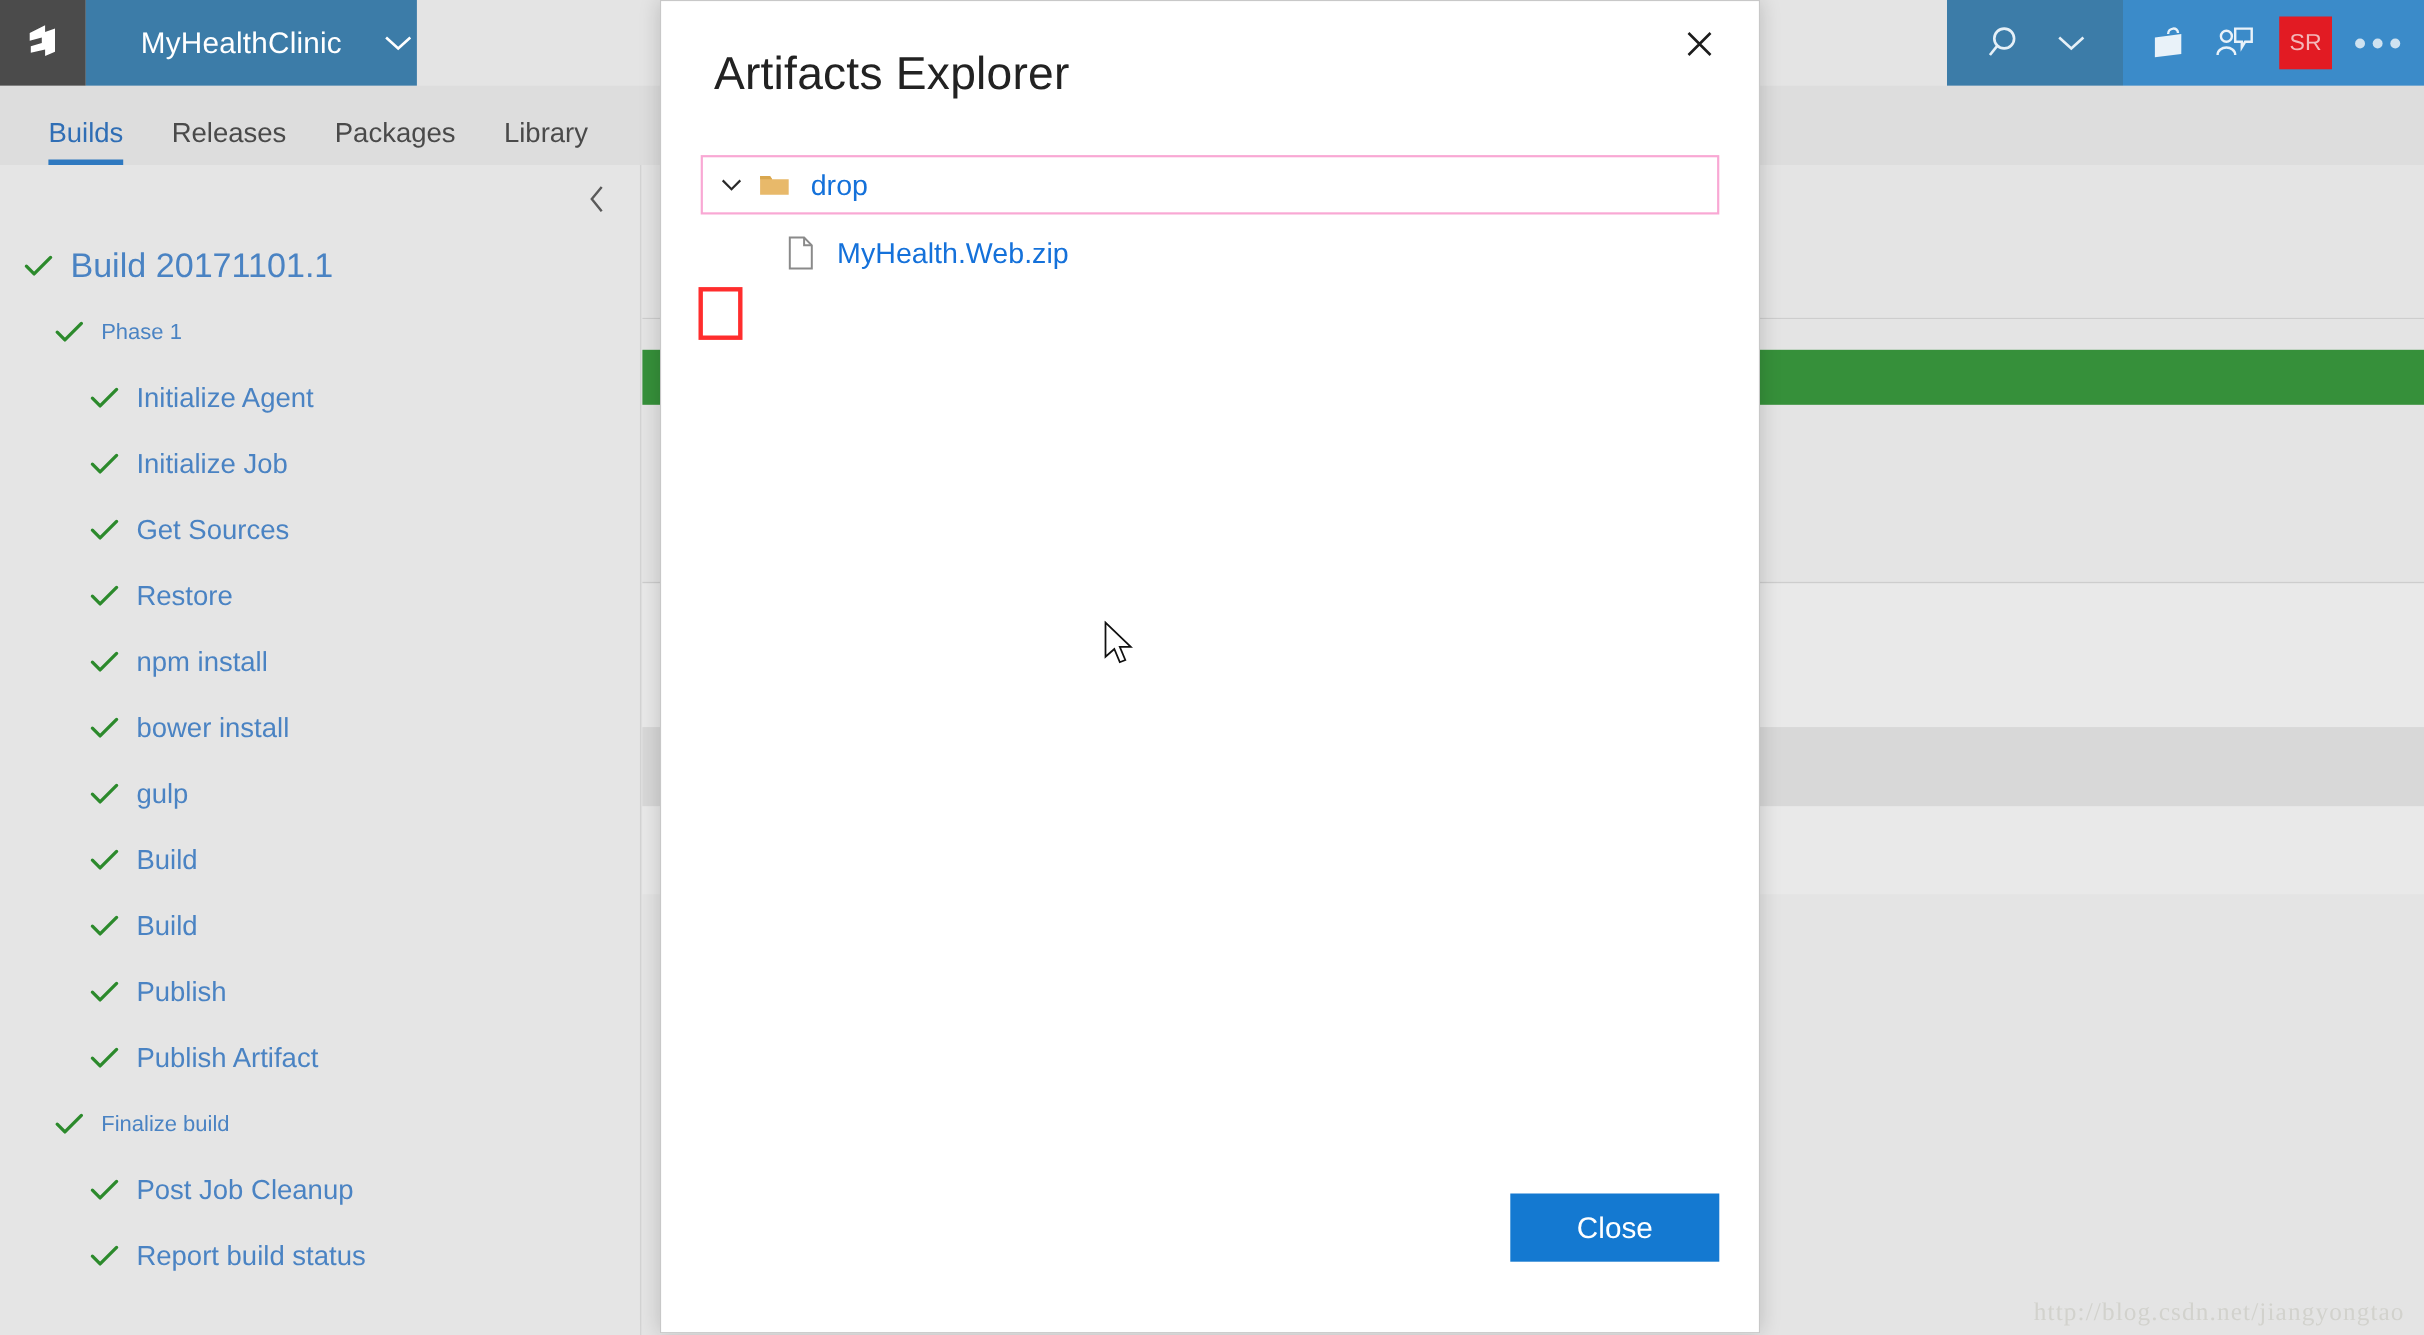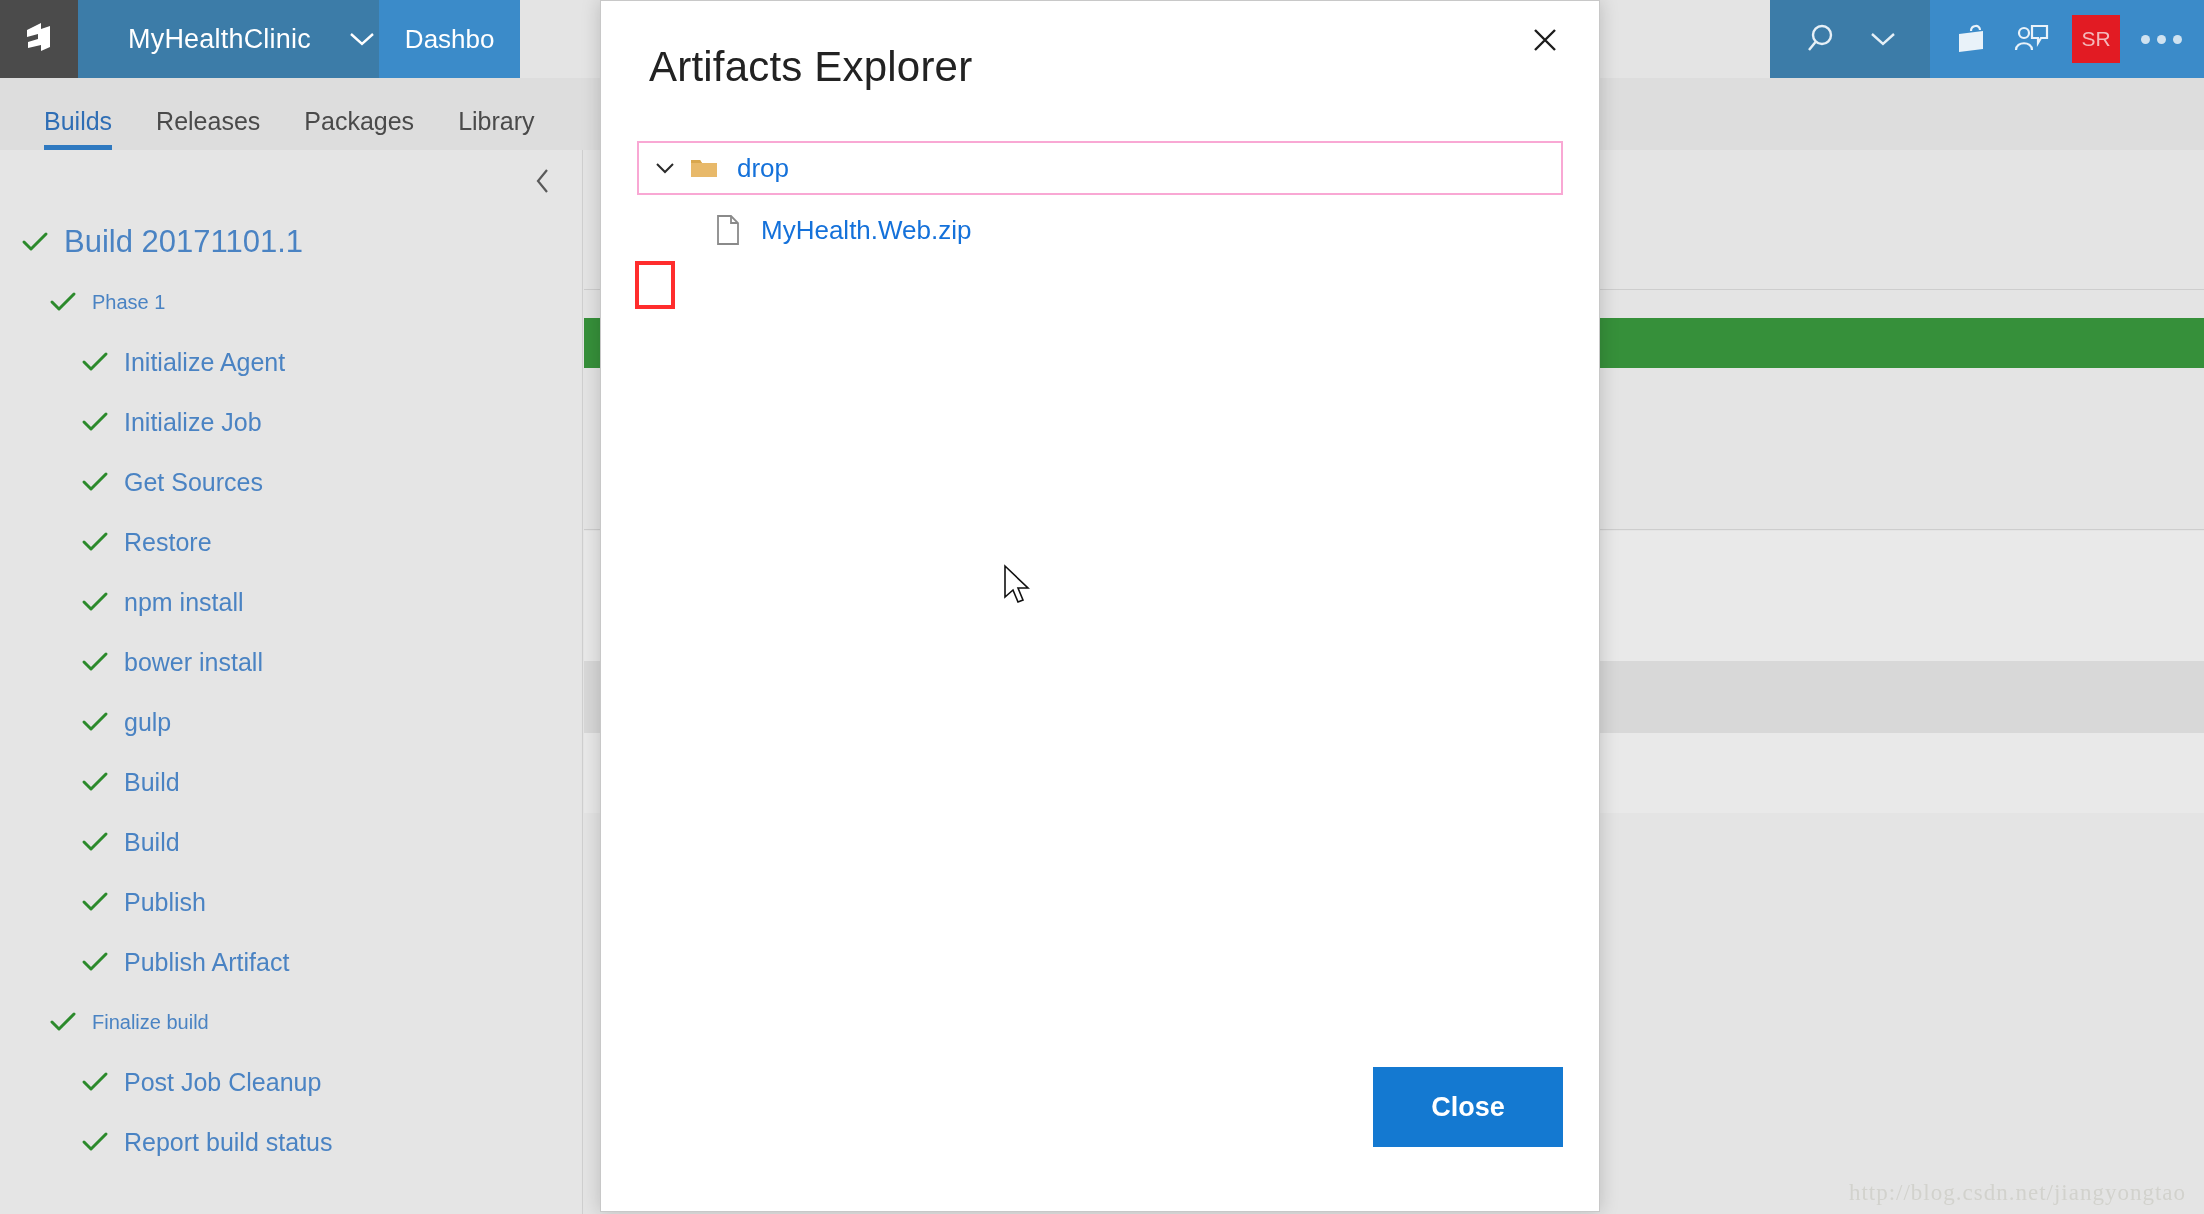--- a/index.html
+++ b/index.html
@@ -214,22 +214,22 @@
   }
   .file-icon { display: flex; align-items: center; }
   .file-link { margin-left: 20px; font-size: 26px; color: #1471da; }
 
   .dlg-footer {
     position: absolute; left: 0; bottom: 64px; width: 100%;
     display: flex; justify-content: flex-end; padding-right: 36px;
   }
   .close-btn {
     background: #1479d1; color: #ffffff;
-    font-size: 27px; font-weight: bold;
-    width: 190px; height: 80px;
+    font-size: 27px; font-weight: normal;
+    width: 190px; height: 62px;
     border: none; cursor: pointer;
     font-family: "Liberation Sans", sans-serif;
   }
 
   
   .cursor { position: absolute; left: 1002px; top: 564px; pointer-events: none; }
   .watermark {
     position: absolute; right: 18px; bottom: 8px;
     font-family: "Liberation Serif", serif;
     font-size: 23px; color: #d2d2cd; letter-spacing: 1px;
@@ -248,23 +248,20 @@
         </svg>
       </span>
     </div>
     <div class="nav-left">
       <span class="project-name">MyHealthClinic</span>
       <span class="project-chevron">
         <svg width="28" height="18" viewBox="0 0 28 18">
           <path d="M3 4 L14 14 L25 4" stroke="#ffffff" stroke-width="2.4" fill="none"></path>
         </svg>
       </span>
-    </div>
-    <div class="nav-mid">
-      <span>Dashbo</span>
     </div>
 
     <div class="topbar-right">
       <div class="tb-search-zone">
         <span class="tb-icon">
           <svg width="38" height="38" viewBox="0 0 38 38">
             <circle cx="16" cy="15" r="9" stroke="#e6f0f7" stroke-width="2.4" fill="none"></circle>
             <path d="M9.5 22 L3 30" stroke="#e6f0f7" stroke-width="2.4" fill="none"></path>
           </svg>
         </span>

